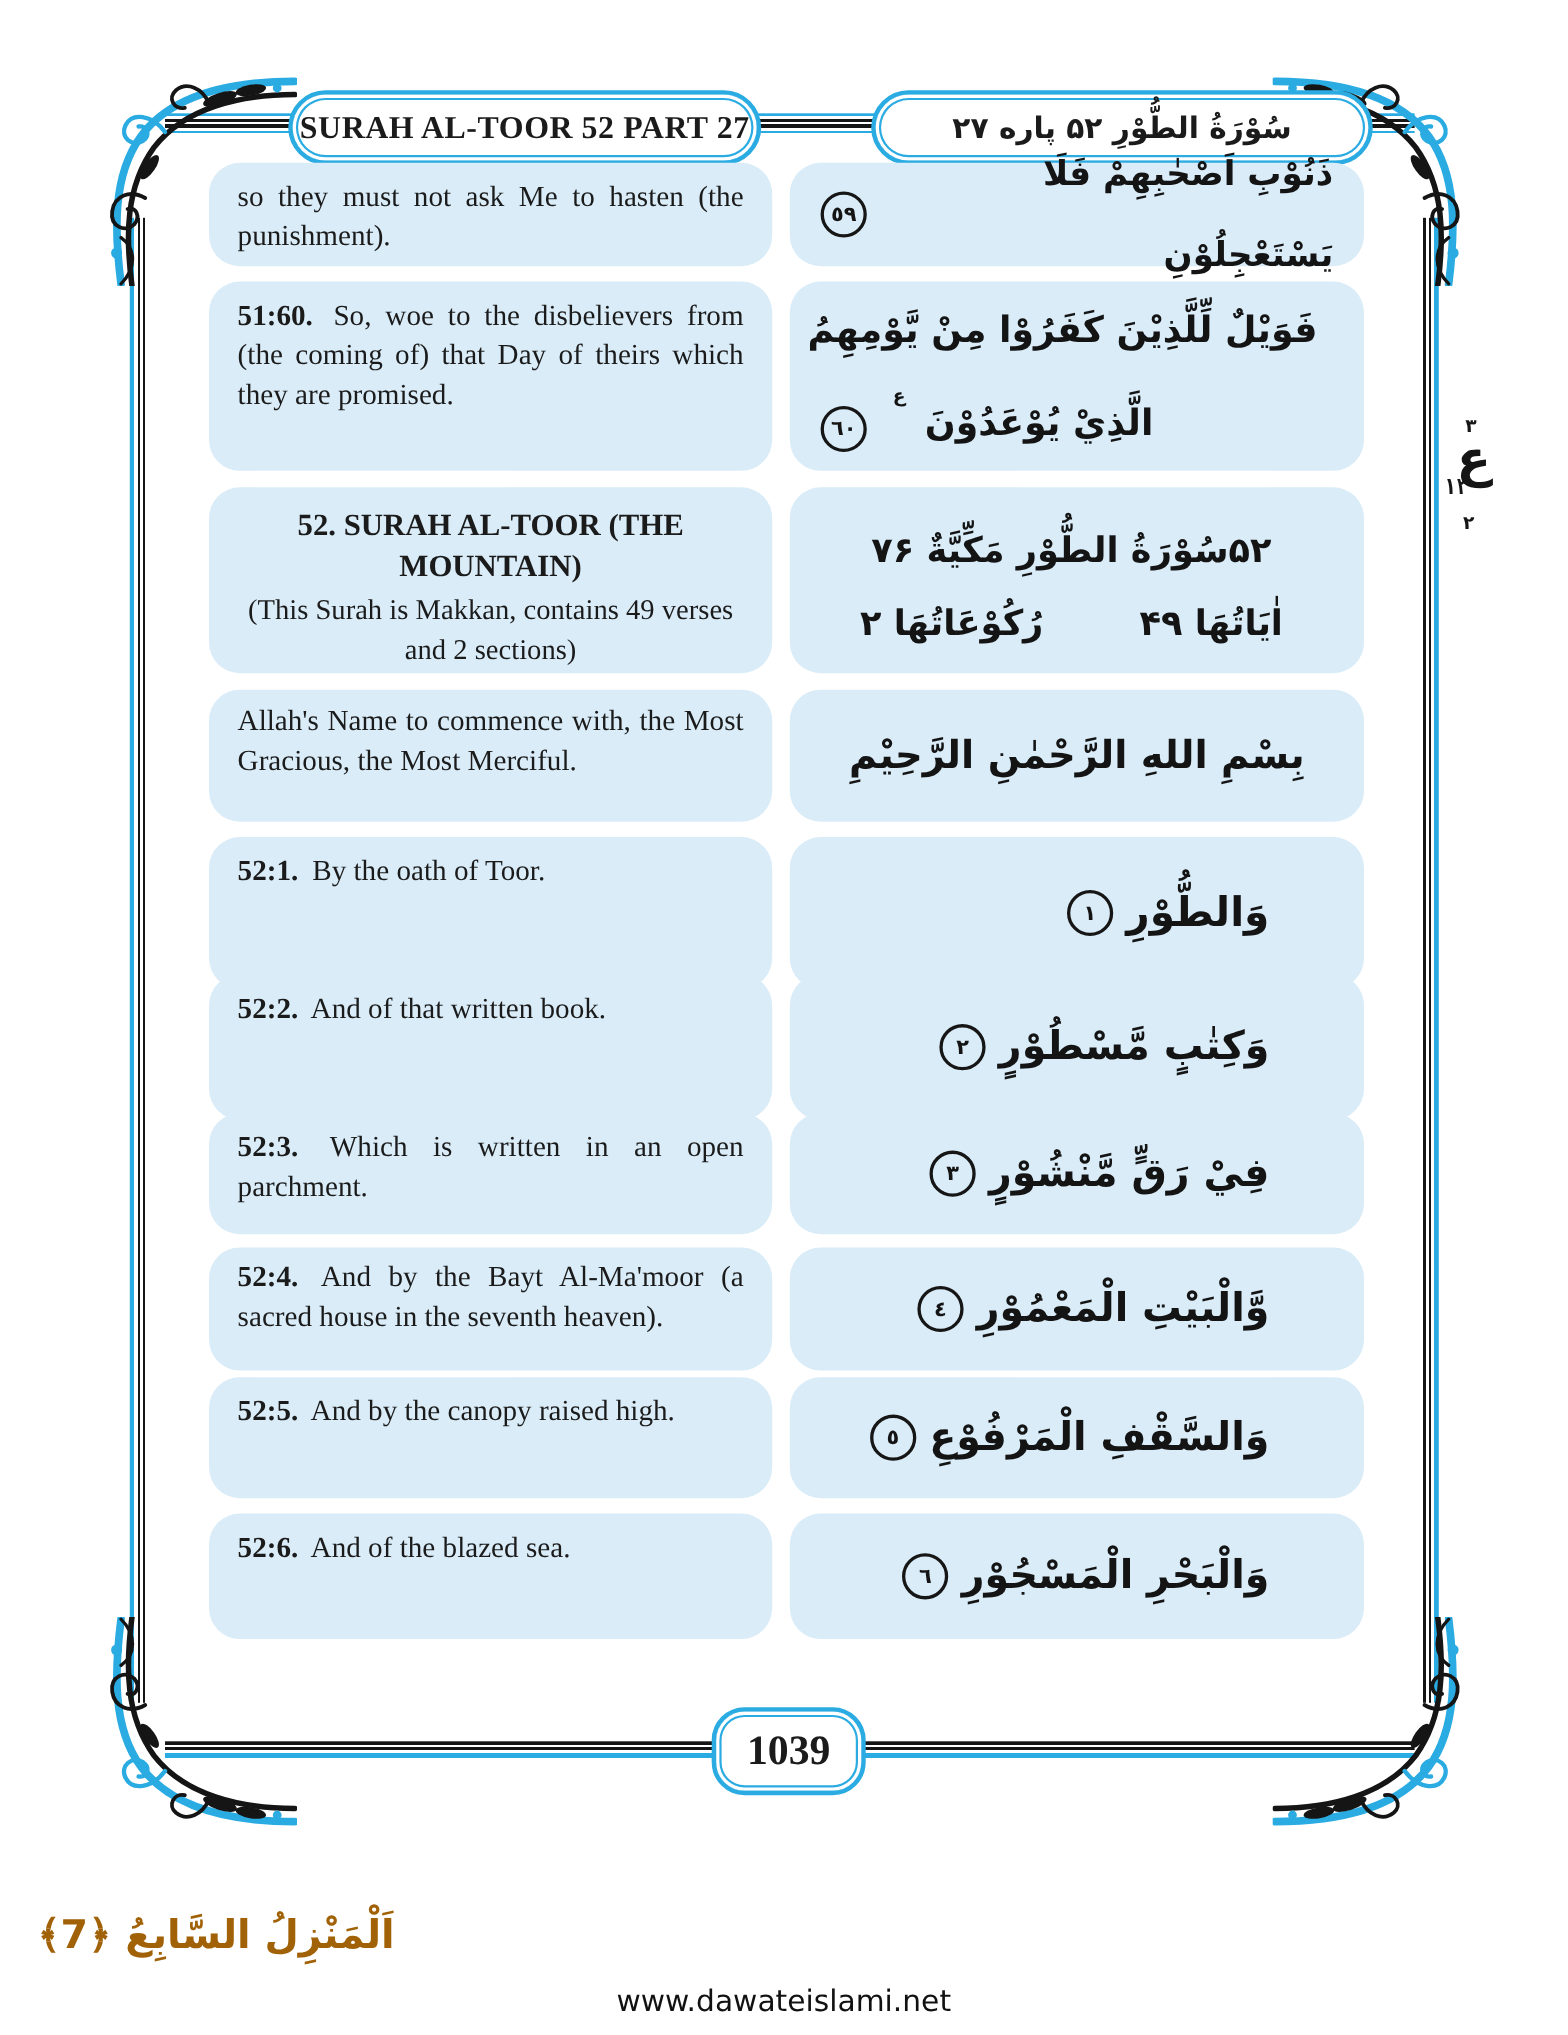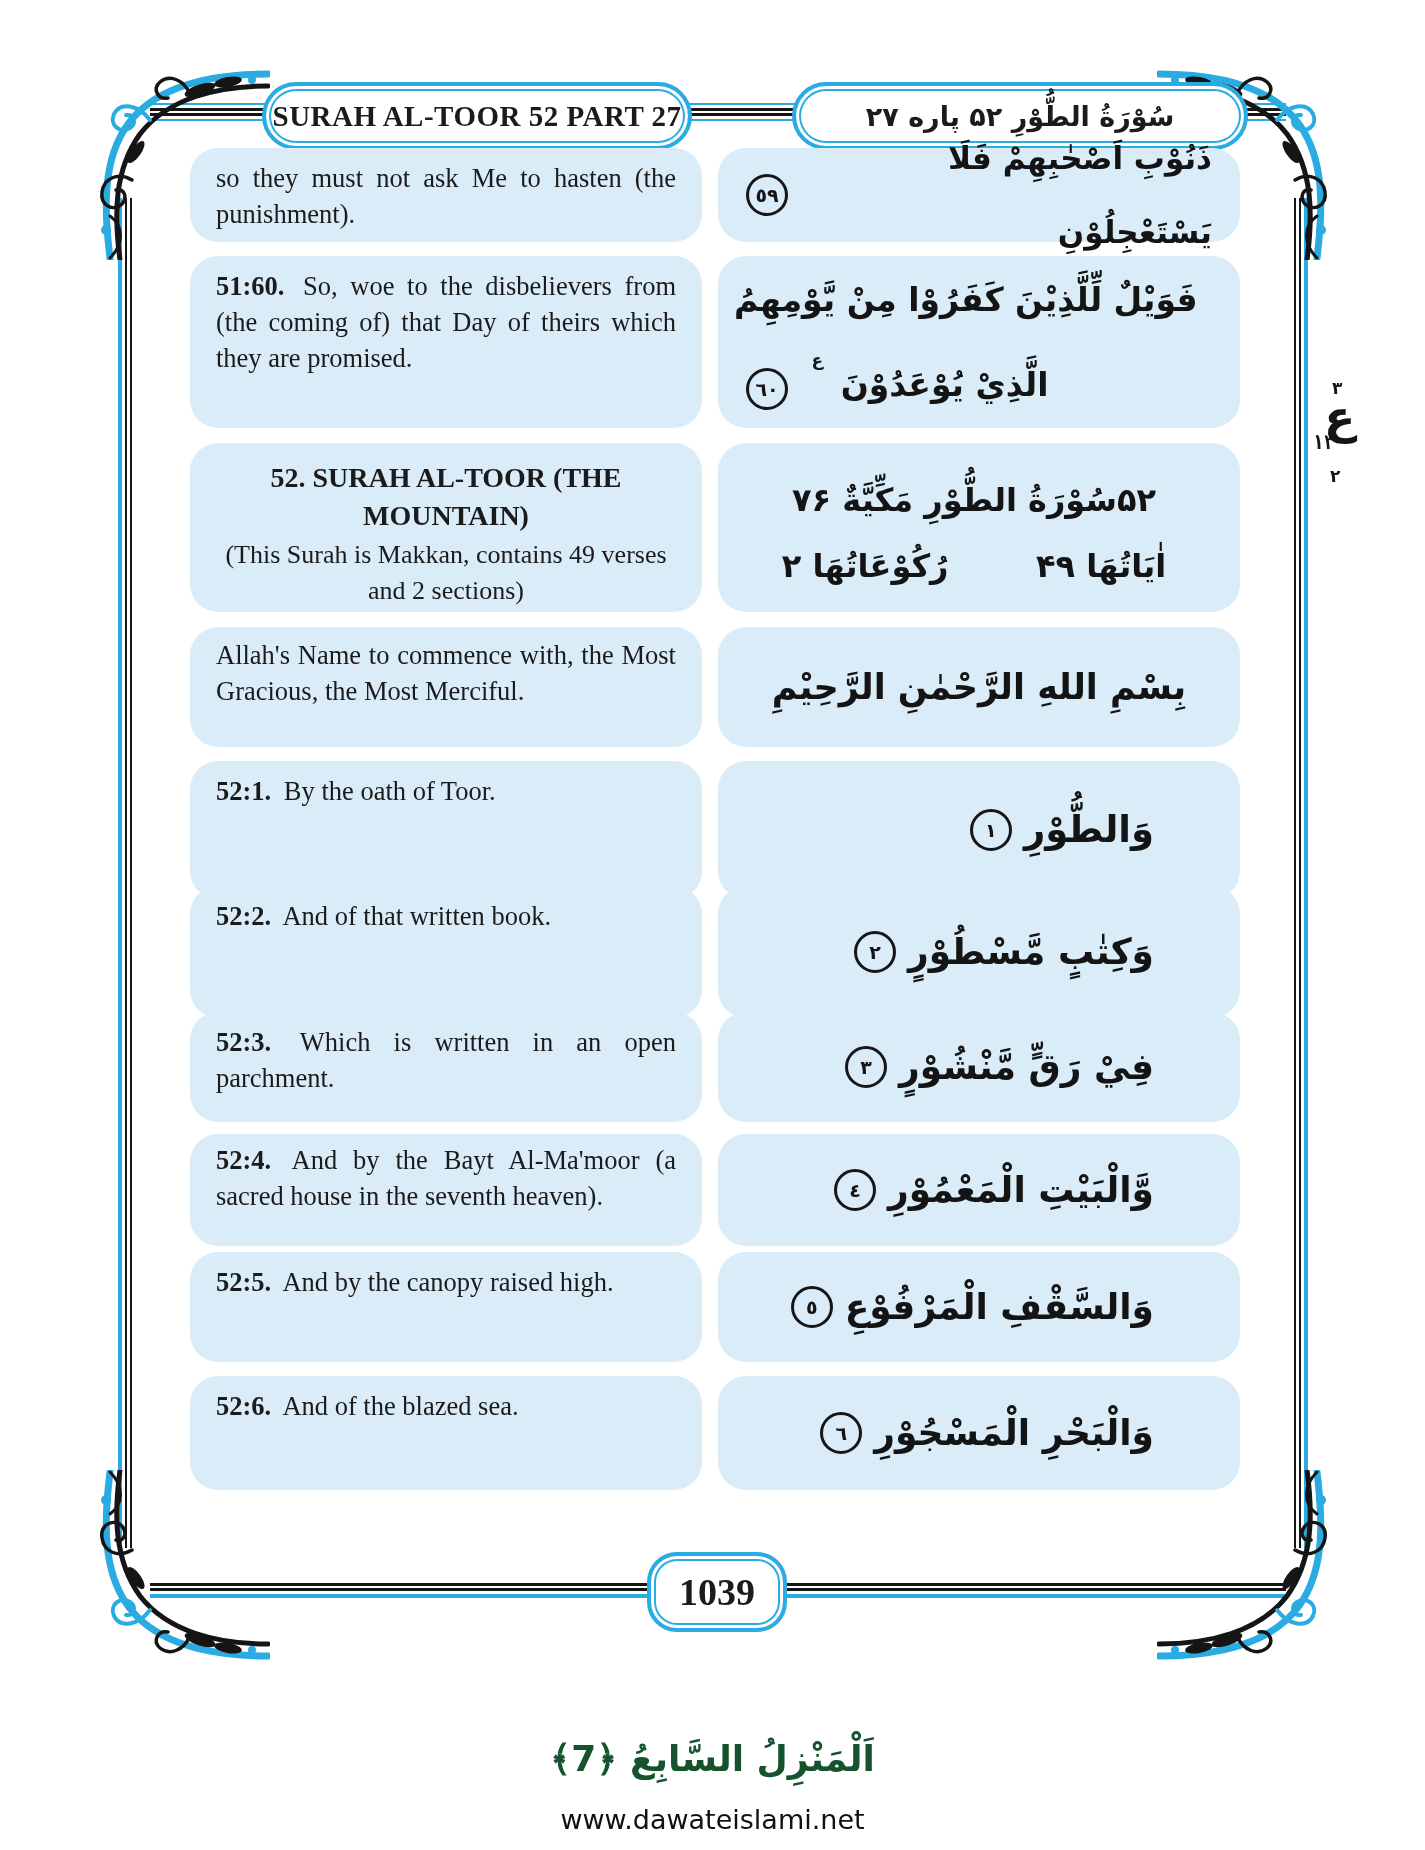--- a/index.html
+++ b/index.html
@@ -61,22 +61,22 @@
 
   
   .ruku-marker{position:absolute;left:1314px;top:378px;width:52px;height:110px;
                font-family:"DejaVu Sans",sans-serif;font-weight:bold;color:#151515;text-align:center;}
   .ruku-marker .rm-top{position:absolute;top:0;left:18px;font-size:17px;}
   .ruku-marker .rm-ain{position:absolute;top:12px;left:10px;font-size:46px;}
   .ruku-marker .rm-mid{position:absolute;top:52px;left:-2px;font-size:20px;font-family:Liberation Mono, monospace;}
   .ruku-marker .rm-bot{position:absolute;top:88px;left:16px;font-size:17px;}
 
   
-  .manzil{position:absolute;left:0;right:0;top:1738px;text-align:center;
-          font-family:"DejaVu Sans",sans-serif;font-weight:bold;font-size:36px;direction:rtl;color:#14532d;}
+  .manzil{position:absolute;left:0;right:0;top:1738px;text-align:left;
+          font-family:"DejaVu Sans",sans-serif;font-weight:bold;font-size:36px;direction:rtl;color:#a16207;padding-left:34px;}
   .site{position:absolute;left:0;right:0;top:1804px;text-align:center;
         font-family:"DejaVu Sans",sans-serif;font-size:27px;color:#111;}
 </style>
 </head>
 <body>
 
 <svg width="0" height="0" style="position:absolute" aria-hidden="true">
   <symbol id="flo" viewBox="0 0 190 200">
     <g fill="none" stroke-linecap="round">
       <path d="M30,198 C24,150 22,100 48,64 C76,26 130,14 188,14" stroke="#2aabe2" stroke-width="7"></path>

